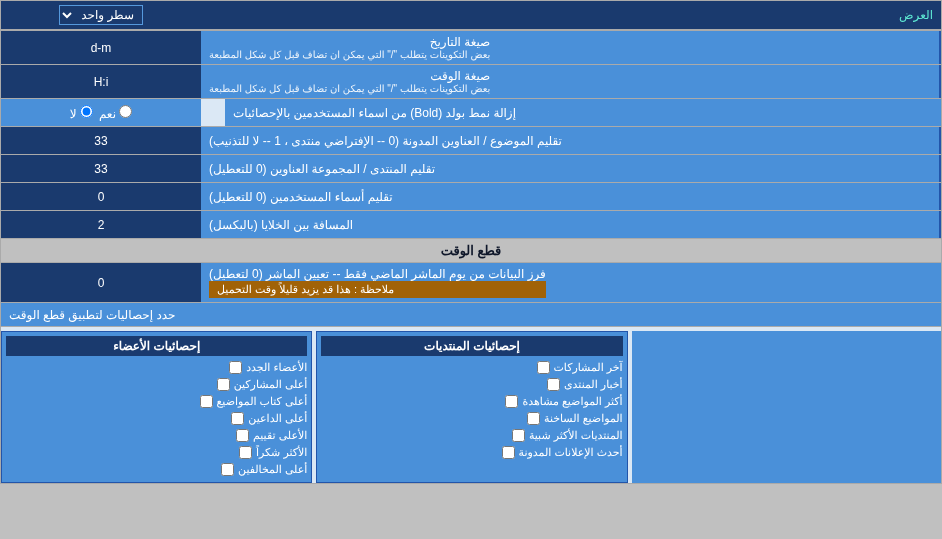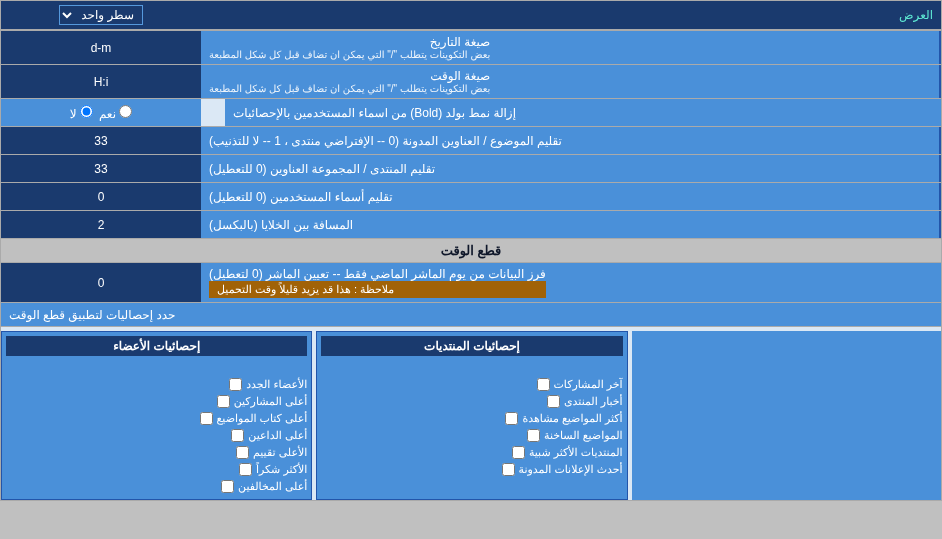--- a/index.html
+++ b/index.html
@@ -126,21 +126,21 @@
       background: #4a90d9;
       border: 1px solid #2255aa;
       padding: 4px;
     }
     .stats-column-header {
       background: #1a3a6e;
       color: #fff;
       text-align: center;
       padding: 3px;
       font-size: 12px;
-      margin-bottom: 20px;
+      margin-bottom: 3px;
       font-weight: bold;
     }
     .stats-item {
       display: flex;
       align-items: center;
       gap: 4px;
       padding: 2px 0;
       color: #fff;
       font-size: 11px;
       justify-content: flex-start;

